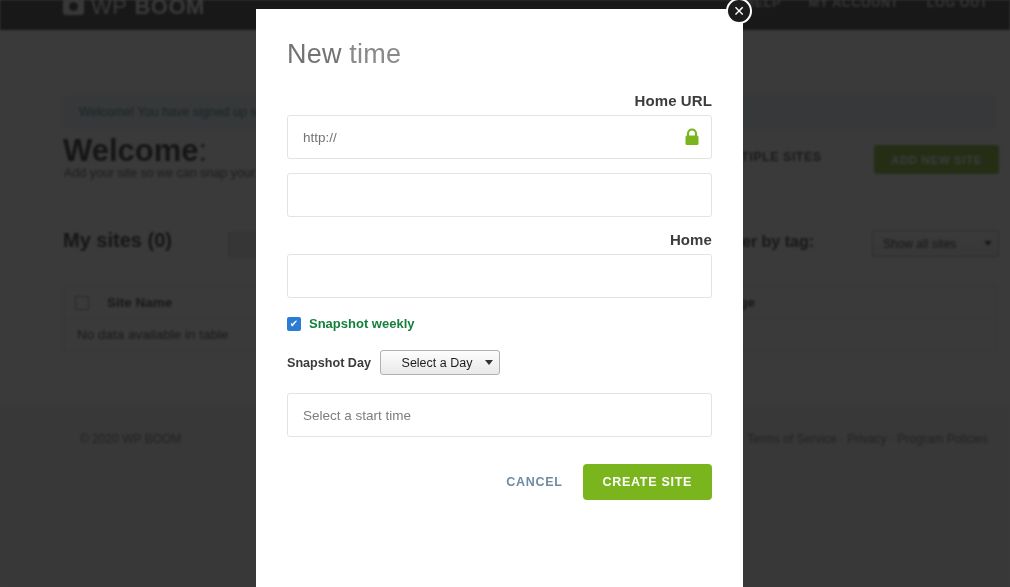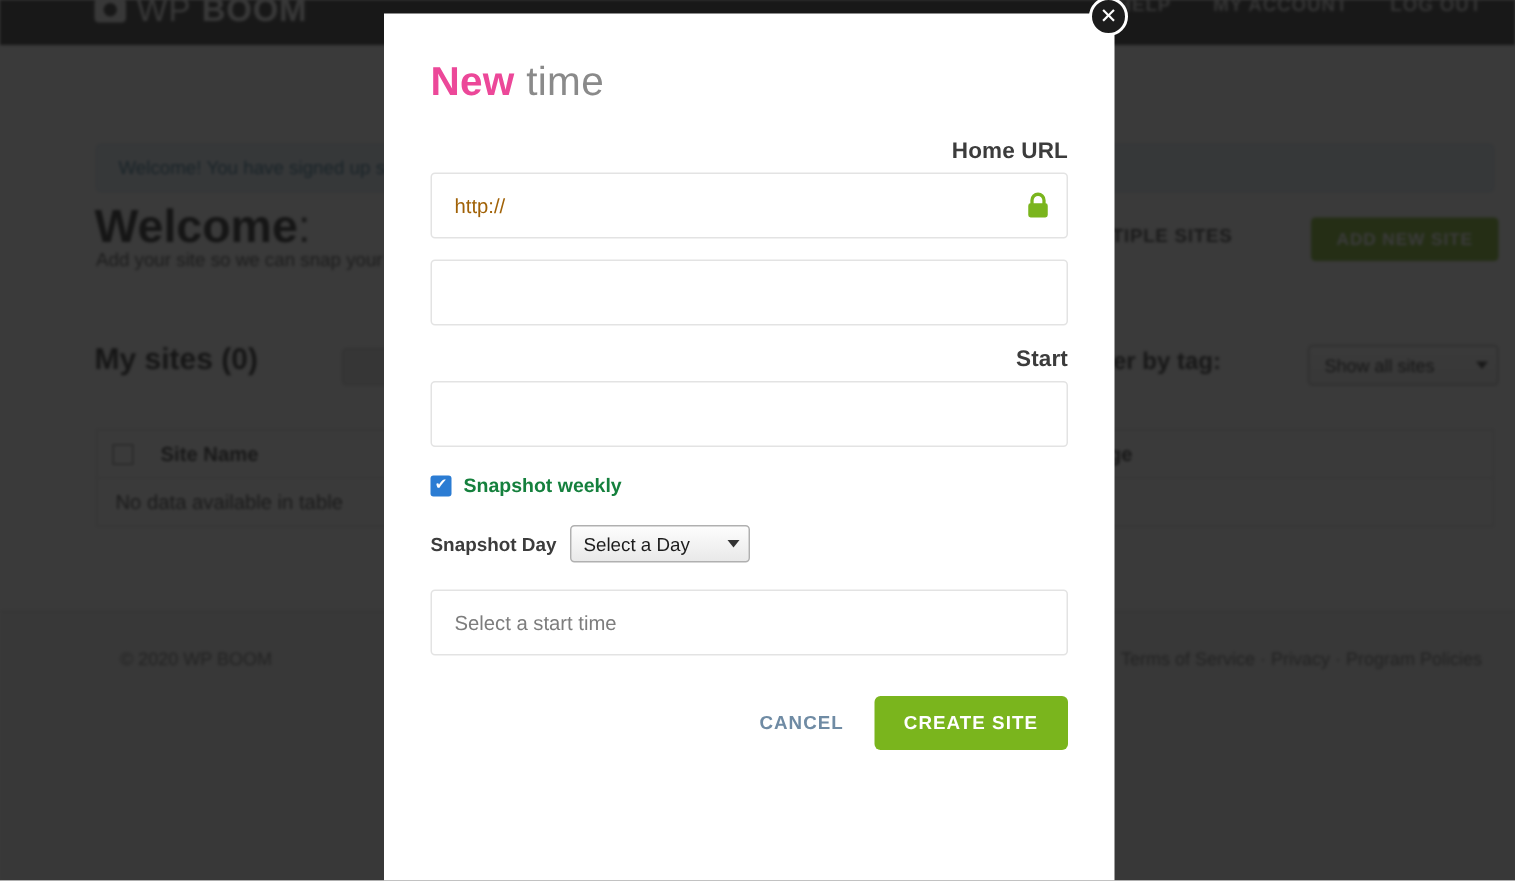--- a/index.html
+++ b/index.html
@@ -136,34 +136,34 @@
     position: absolute; left: 726px; top: -2px;
     width: 26px; height: 26px; border-radius: 50%;
     background: #1c1c1c; border: 2.5px solid #ffffff;
     display: flex; align-items: center; justify-content: center;
     color: #fff; font-size: 14px; font-weight: 700; line-height: 1;
     z-index: 20; font-family: "DejaVu Sans", sans-serif;
   }
 
   .modal-inner { padding: 30px 31px 0 31px; }
   .modal-title { font-size: 27px; color: #8a8a8a; font-weight: 400; margin-bottom: 22px; letter-spacing: .2px; }
-  .modal-title .strong { font-weight: 700; color: #ec4899; margin-top: 38px; }
+  .modal-title .strong { font-weight: 400; color: #737373; margin-top: 38px; }
 
   .field { margin-bottom: 14px; }
   .flabel {
     font-size: 15px; font-weight: 700; color: #3c3c3c;
     margin-bottom: 6px; letter-spacing: .1px; text-align: right;
   }
   .fbox {
     position: relative; height: 44px;
     border: 1px solid #e3e3e3; border-radius: 3px; background: #fff;
   }
   .fbox input {
     width: 100%; height: 100%; border: 0; outline: none; background: transparent;
-    padding: 0 40px 0 15px; font-size: 13.5px; color: #a16207;
+    padding: 0 40px 0 15px; font-size: 13.5px; color: #737373;
     font-family: "Liberation Sans", sans-serif;
   }
   .fbox input::placeholder { color: #7d7d7d; }
   .lock {
     position: absolute; right: 11px; top: 50%; transform: translateY(-50%);
     width: 16px; height: 18px;
   }
 
   .check-row { display: flex; align-items: center; gap: 8px; margin-top: 18px; }
   .cbox {
@@ -176,21 +176,21 @@
 
   .day-row { display: flex; align-items: center; gap: 9px; margin-top: 19px; }
   .day-label { font-size: 12.6px; font-weight: 700; color: #3c3c3c; }
   .day-select {
     width: 120px; height: 25px;
     background: linear-gradient(#fdfdfd, #e9e9e9);
     border: 1px solid #b0b0b0; border-radius: 3px;
     display: flex; align-items: center; padding: 0 6px 0 8px;
     font-size: 12.5px; color: #1c1c1c;
   }
-  .day-select .cap { flex: 1; }
+  .day-select .cap { flex: 1; text-align: center; }
 
   .footer-row {
     display: flex; align-items: center; justify-content: flex-end; gap: 20px;
     margin-top: 27px;
   }
   .cancel-link {
     font-size: 12.5px; font-weight: 700; letter-spacing: .7px;
     color: #6f8ba4; background: none; border: 0; cursor: pointer;
     font-family: "Liberation Sans", sans-serif;
   }
@@ -280,21 +280,21 @@
       </div>
 
 
       <div class="field">
         <div class="fbox">
           <input type="text" value="" style="">
         </div>
       </div>
 
       <div class="field">
-        <div class="flabel">Start</div>
+        <div class="flabel">Home</div>
         <div class="fbox">
           <input type="text" value="" style="">
         </div>
       </div>
 
       <div class="check-row">
         <span class="cbox">✔</span>
         <span class="check-label">Snapshot weekly</span>
       </div>
 

